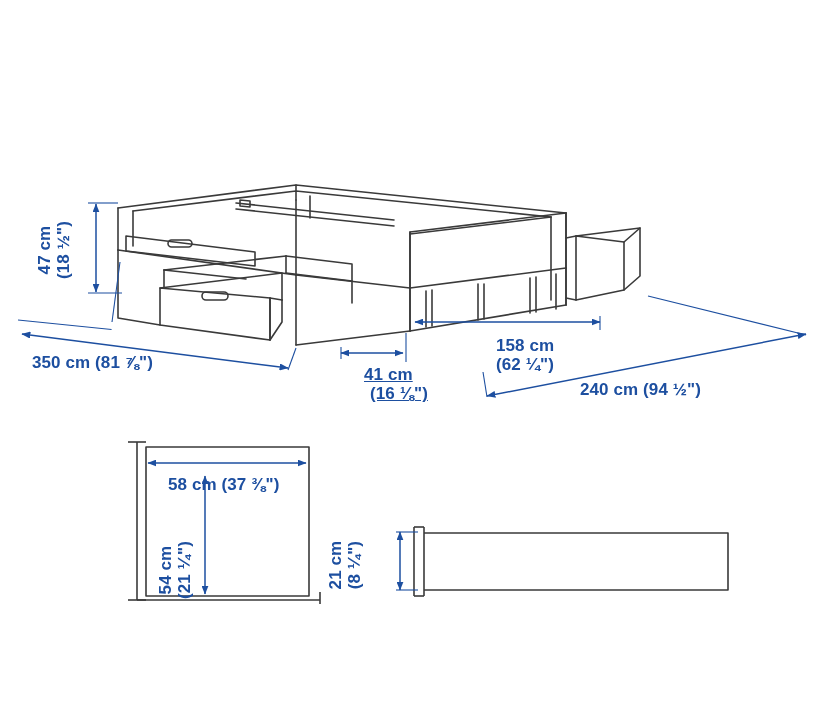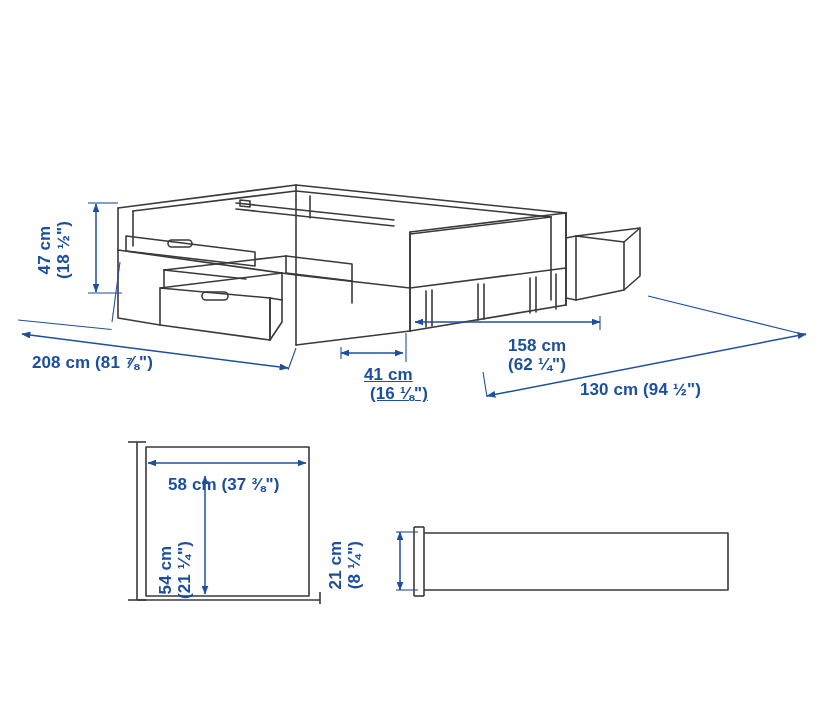--- a/index.html
+++ b/index.html
@@ -188,36 +188,36 @@
   </svg>
 
   <div class="label-box" style="left:26px; top:222px; width:56px; height:56px;">
     <div class="dim-label vert rot-90" style="position:static;">
       <span>47 cm</span>
       <span class="l2">(18 ½")</span>
     </div>
   </div>
 
   <div class="dim-label" style="left:32px; top:353px;">
-    <span>208 cm</span>
+    <span>350 cm</span>
     <span>(81 ⅞")</span>
   </div>
 
   <div class="dim-label" style="left:364px; top:365px;text-decoration:underline;">
     <span>41 cm</span>
     <span class="l2" style="margin-left:6px;">(16 ⅛")</span>
   </div>
 
-  <div class="dim-label" style="left:508px; top:336px;">
+  <div class="dim-label" style="left:496px; top:336px;">
     <span>158 cm</span>
     <span class="l2">(62 ¼")</span>
   </div>
 
   <div class="dim-label" style="left:580px; top:380px;">
-    <span>130 cm</span>
+    <span>240 cm</span>
     <span>(94 ½")</span>
   </div>
 
   <div class="dim-label" style="left:168px; top:475px;">
     <span>58 cm</span>
     <span>(37 ⅜")</span>
   </div>
 
   <div class="label-box" style="left:145px; top:505px; width:60px; height:130px;">
     <div class="dim-label vert rot-90" style="position:static;">

